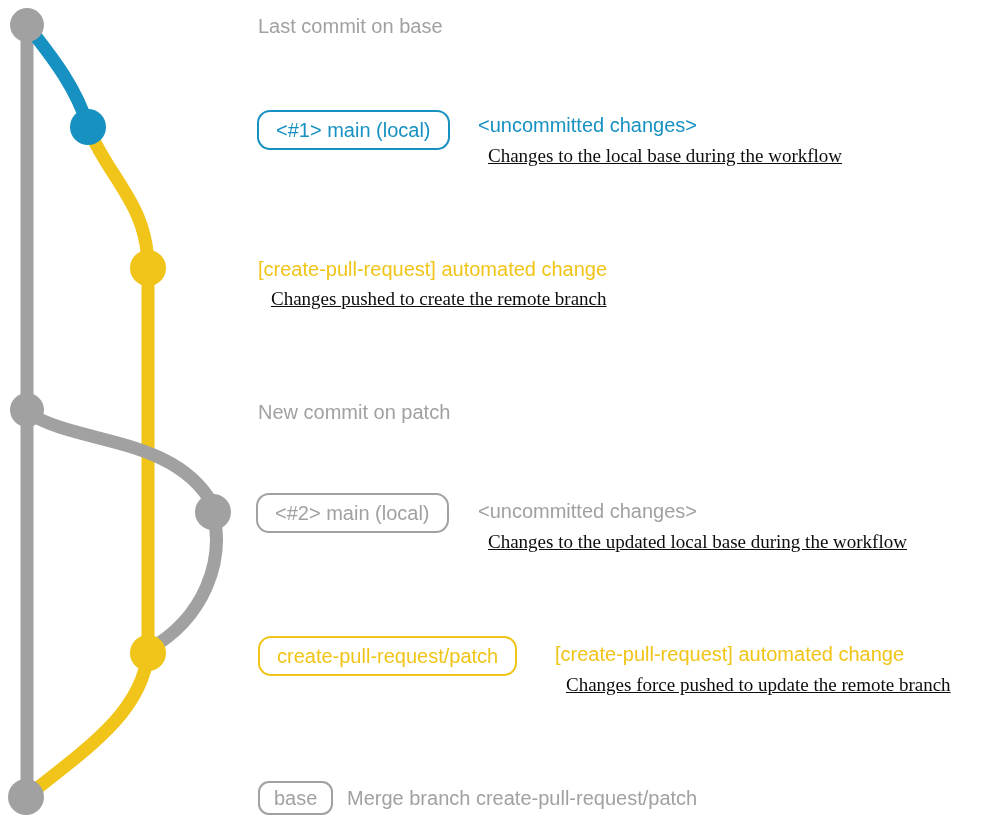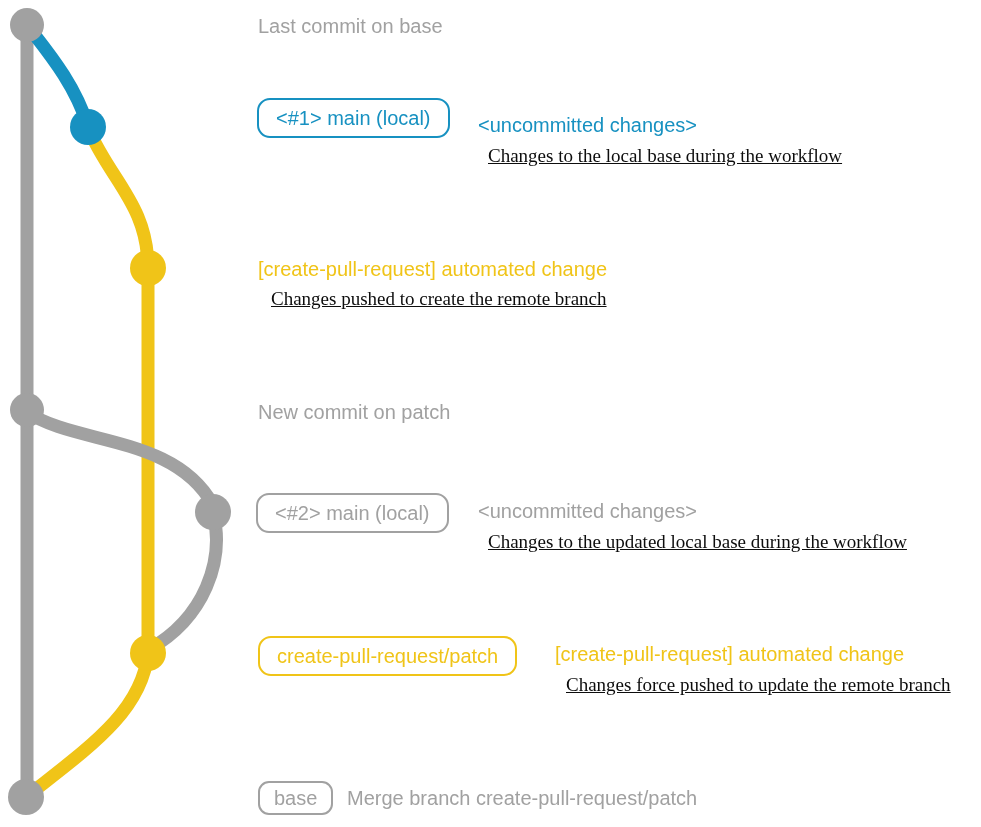--- a/index.html
+++ b/index.html
@@ -84,21 +84,21 @@
     <circle cx="88" cy="127" r="18" class="fill-blue"></circle>
     <circle cx="148" cy="268" r="18" class="fill-yellow"></circle>
     <circle cx="27" cy="410" r="17" class="fill-gray"></circle>
     <circle cx="213" cy="512" r="18" class="fill-gray"></circle>
     <circle cx="148" cy="653" r="18" class="fill-yellow"></circle>
     <circle cx="26" cy="797" r="18" class="fill-gray"></circle>
   </svg>
 
   <div class="label c-gray" style="left:258px;top:14px;">Last commit on base</div>
 
-  <div class="badge b-blue" style="left:257px;top:98px;text-align:center;">
+  <div class="badge b-blue" style="left:257px;top:110px;text-align:center;">
     <span>&lt;#1&gt; main (local)</span>
   </div>
   <div class="label c-blue" style="left:478px;top:113px;">&lt;uncommitted changes&gt;</div>
   <div class="note" style="left:488px;top:145px;">Changes to the local base during the workflow</div>
 
   <div class="label c-yellow" style="left:258px;top:257px;">[create-pull-request] automated change</div>
   <div class="note" style="left:271px;top:288px;">Changes pushed to create the remote branch</div>
 
   <div class="label c-gray" style="left:258px;top:400px;">New commit on patch</div>
 

